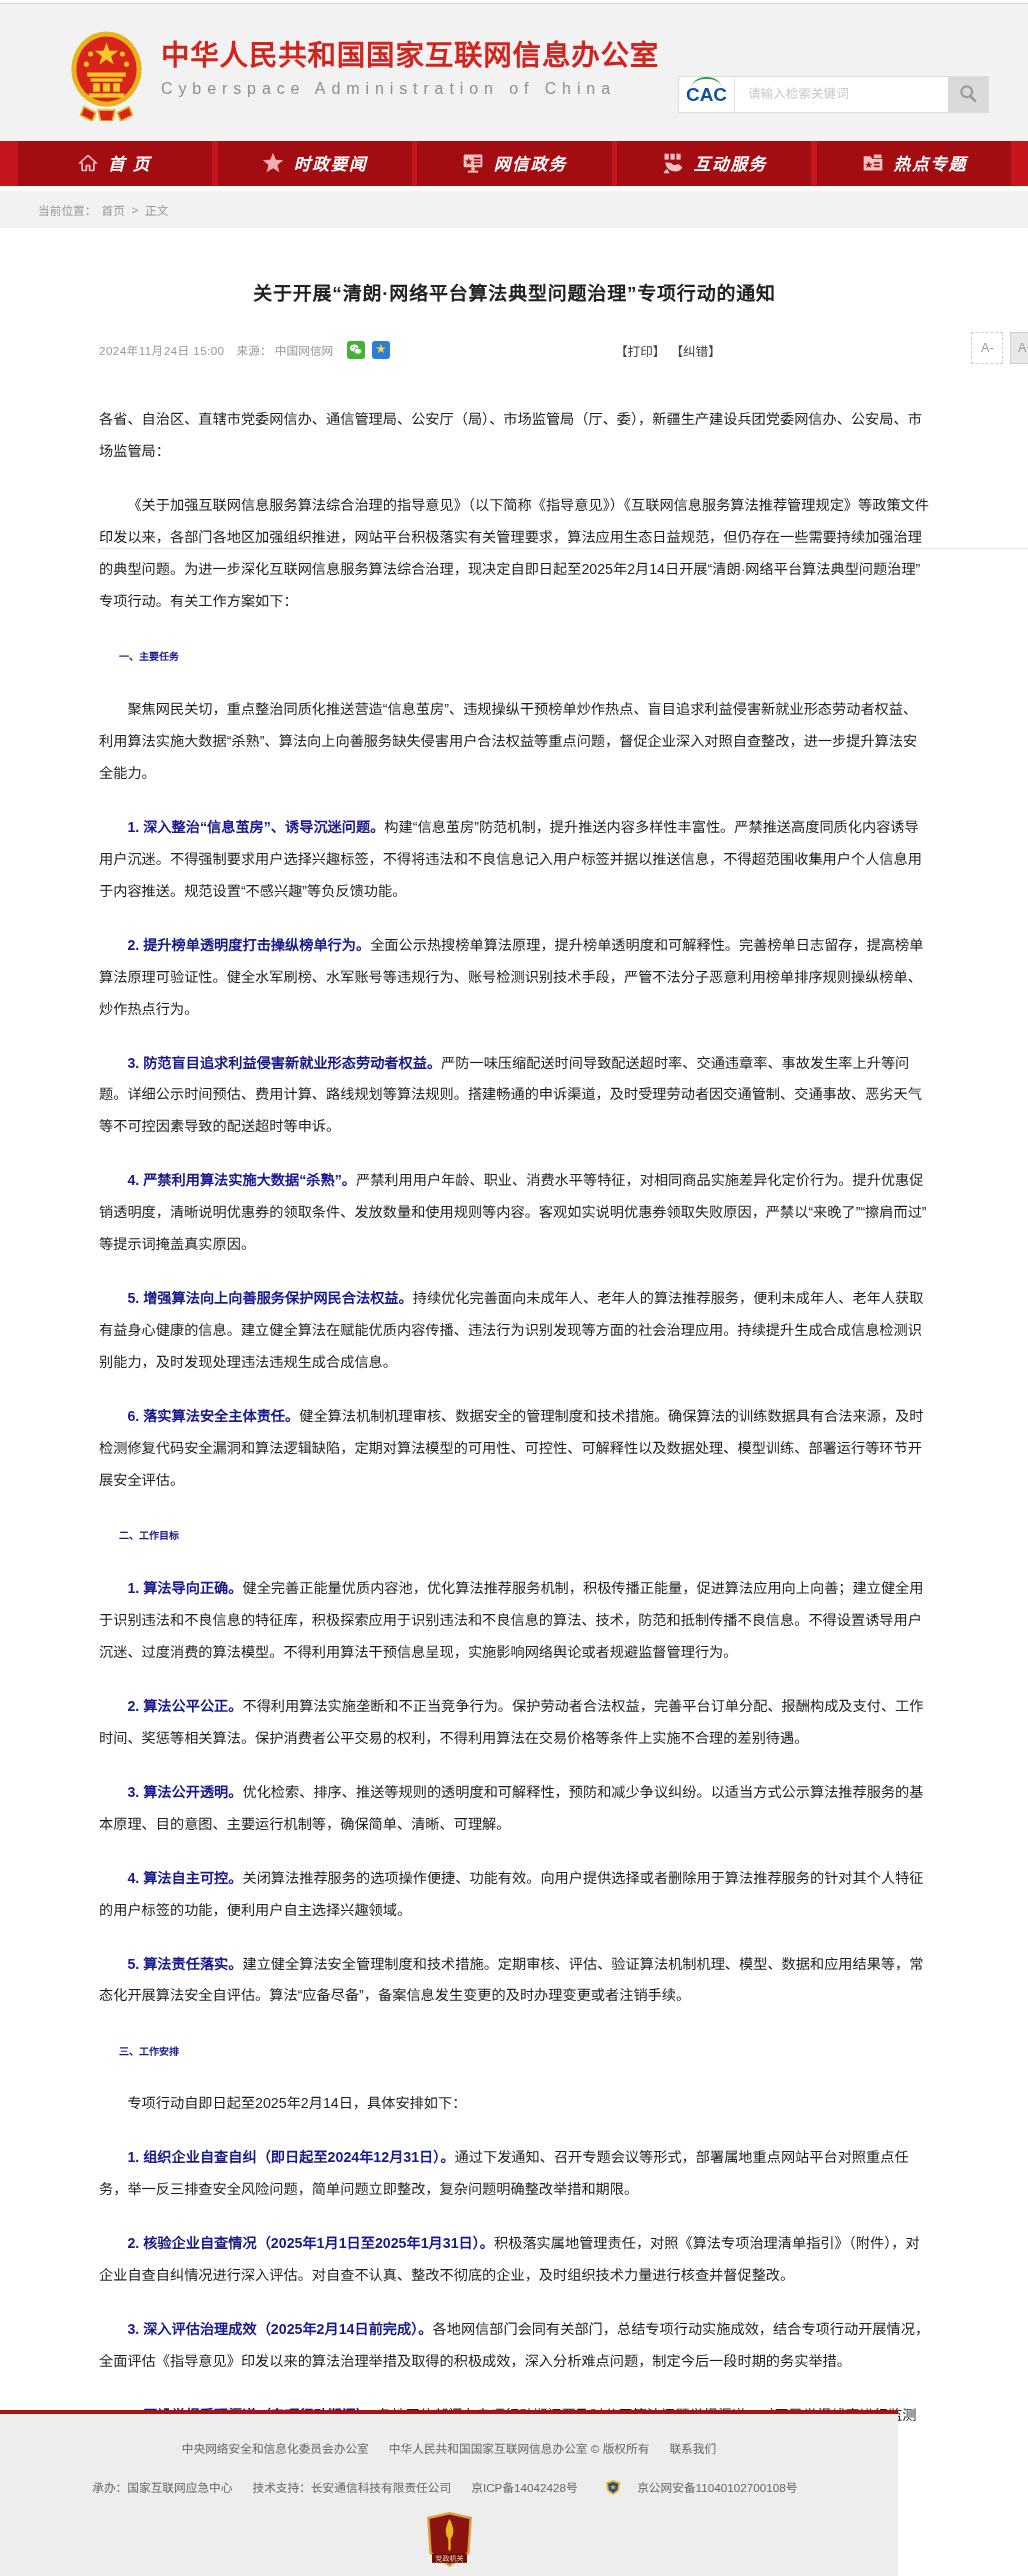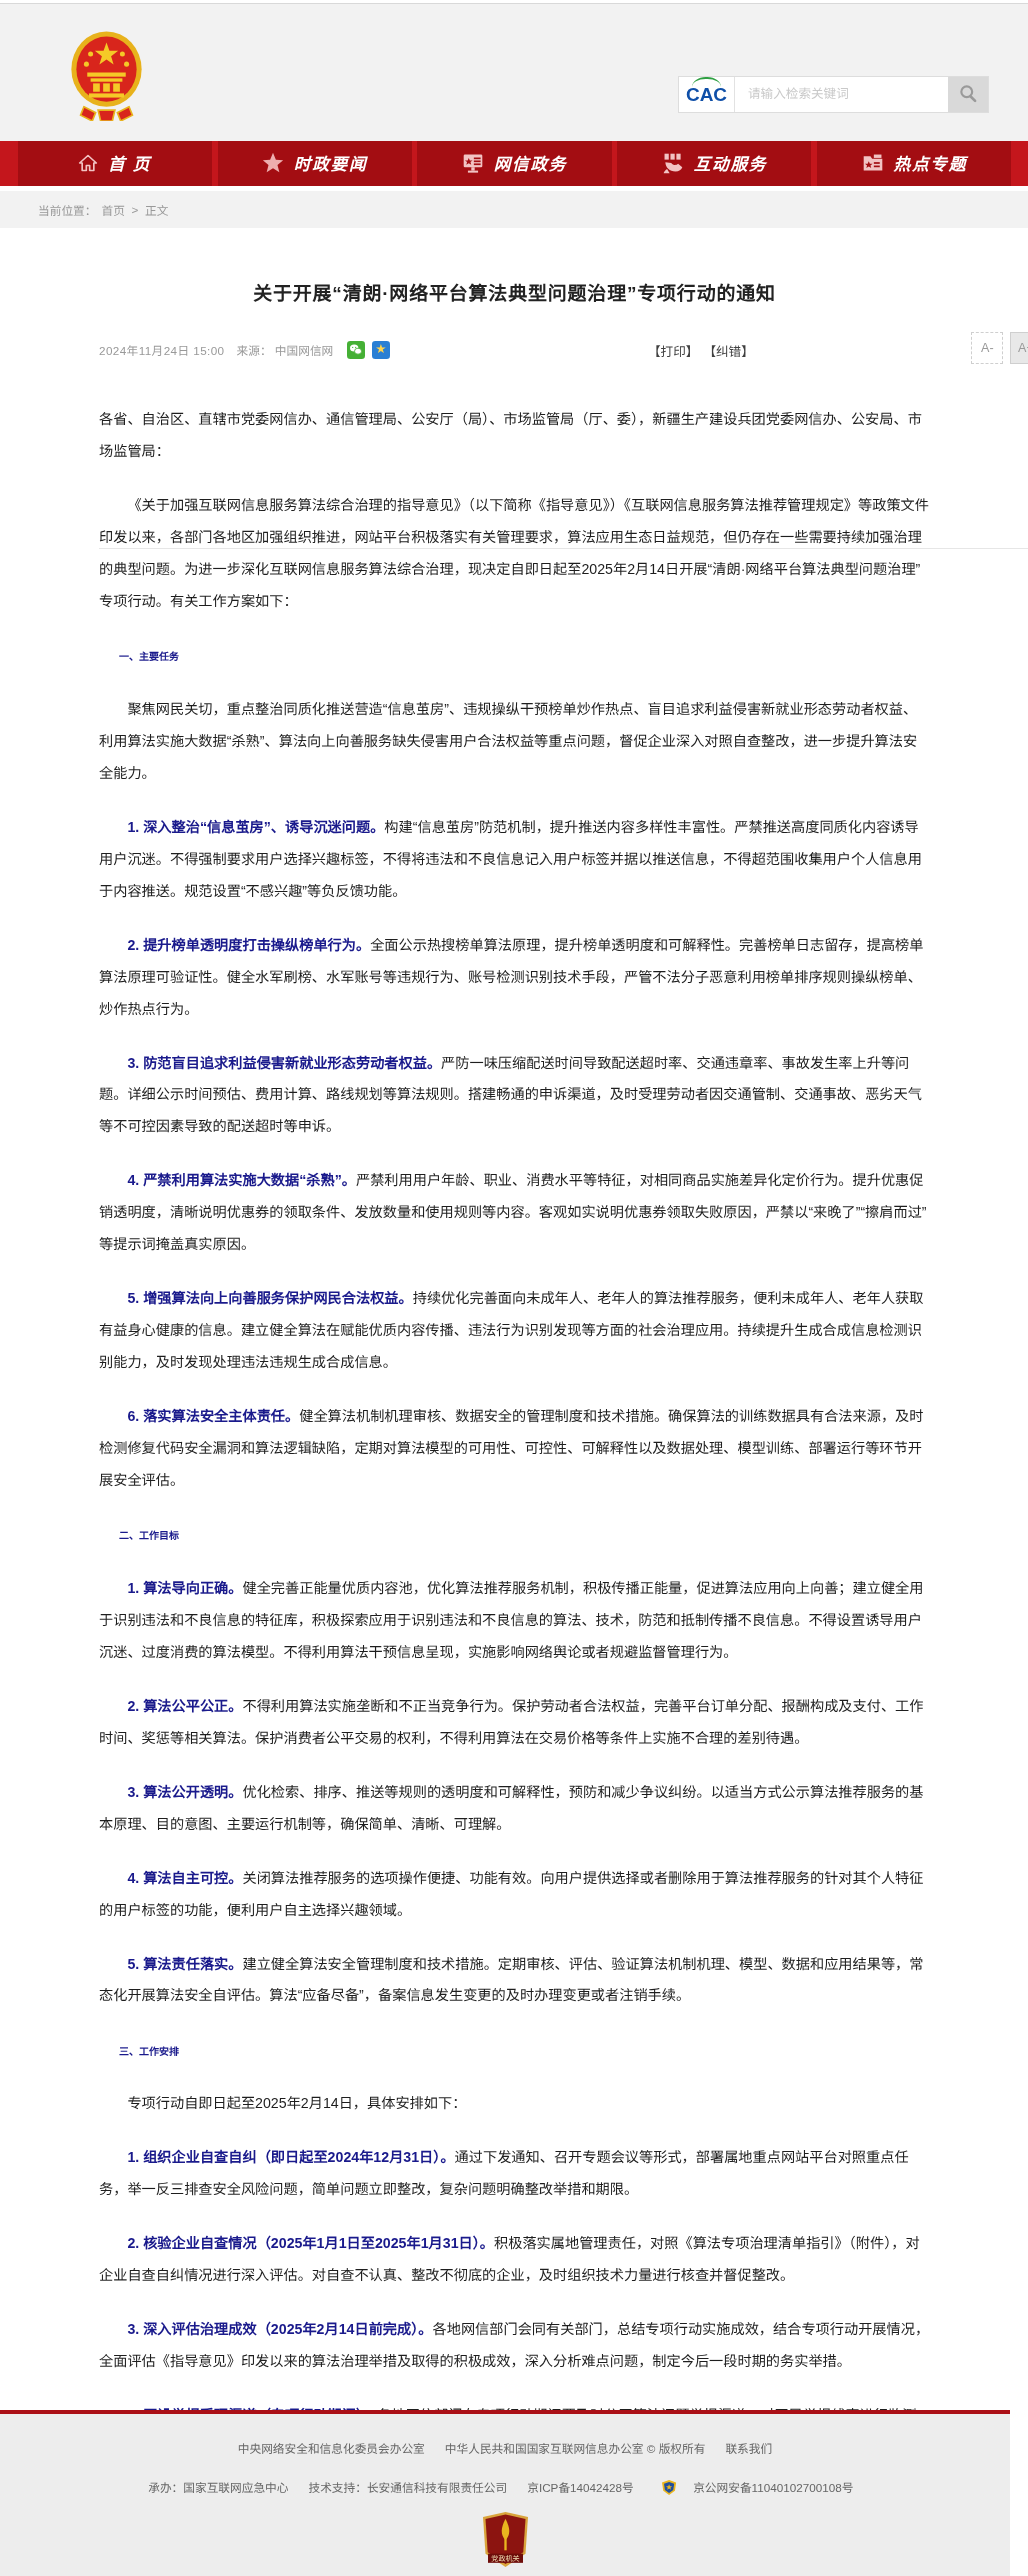--- a/index.html
+++ b/index.html
@@ -47,37 +47,37 @@
     color:#222;letter-spacing:0.8px;}
   .meta-row{margin-top:32px;display:flex;align-items:center;position:relative;height:25px;
     font-size:11.7px;color:#999;}
   .meta-date{letter-spacing:0.4px;}
   .meta-source{margin-left:12px;text-align:right;}
   .share-icons{display:flex;gap:6.7px;margin-left:13.4px;}
   .share-icon{width:18.4px;height:18.4px;border-radius:3.3px;display:flex;align-items:center;
     justify-content:center;cursor:pointer;}
   .share-wechat{background:#45b035;}
   .share-qzone{background:#2a7fd4;color:#ffd34d;font-size:12.6px;line-height:1;}
-  .print-group{position:absolute;left:549px;top:3.3px;color:#3f3f3f;font-size:12.6px;display:flex;gap:5px;}
+  .print-group{position:absolute;left:516px;top:3.3px;color:#3f3f3f;font-size:12.6px;display:flex;gap:5px;}
   .print-group span{cursor:pointer;}
   .font-btns{position:absolute;right:-112px;top:-5px;display:flex;gap:6.7px;}
   .font-btn{width:32px;height:32px;box-sizing:border-box;font-size:12.6px;color:#9a9a9a;
     display:flex;align-items:center;justify-content:center;cursor:pointer;background:#fff;}
   .font-smaller{border:1.7px dashed #cfcfcf;}
   .font-larger{border:0.8px solid #cfcfcf;background:#e8e8e8;}
   .meta-divider{position:absolute;left:0;top:211px;width:1029px;height:0;
     border-bottom:0.8px solid #e6e6e6;}
   .article-body{margin-top:42px;font-size:14.2px;color:#1e1e1e;line-height:2.25;}
   .article-body p{margin:0 0 22px 0;}
   .salutation{text-indent:0;}
   .para{text-indent:2em;}
   .sec-heading{color:#1a1a8c;font-weight:bold;font-size:10px;text-indent:2em;margin:28.5px 0 25px 0 !important;}
   .lead{color:#1a1a8c;font-weight:bold;}
   
-  .site-footer{position:absolute;left:0;bottom:0;width:1010px;height:166px;background:#ededed;
+  .site-footer{position:absolute;left:0;bottom:0;width:898px;height:166px;background:#ededed;
     border-top:4.2px solid #ab1016;box-sizing:border-box;text-align:center;}
   .footer-line{font-size:11.7px;color:#666;margin-top:22px;}
   .footer-line:first-of-type{margin-top:25px;}
   .footer-line span{margin:0 8.4px;}
   .footer-line .linkish{cursor:pointer;}
   .police-icon{display:inline-block;vertical-align:-3.3px;margin-right:3.3px;}
   .gov-badge{width:45px;height:55px;margin:15px auto 0;position:relative;cursor:pointer;}
 </style>
 </head>
 <body>
@@ -97,20 +97,24 @@
       <rect x="24" y="52" width="46" height="5" fill="#f5c927"></rect>
       <rect x="28" y="59" width="38" height="4" fill="#f5c927"></rect>
       <rect x="31" y="65" width="8" height="10" fill="#f5c927"></rect>
       <rect x="43" y="65" width="8" height="10" fill="#f5c927"></rect>
       <rect x="55" y="65" width="8" height="10" fill="#f5c927"></rect>
       <rect x="26" y="77" width="42" height="5" fill="#f5c927"></rect>
       <path d="M20 93 L34 100 L30 110 L16 103 Z" fill="#d8251c" stroke="#e8b21c" stroke-width="2"></path>
       <path d="M74 93 L60 100 L64 110 L78 103 Z" fill="#d8251c" stroke="#e8b21c" stroke-width="2"></path>
       <path d="M37 97 L57 97 L54 110 L40 110 Z" fill="#d8251c" stroke="#e8b21c" stroke-width="2"></path>
     </svg>
+  </div>
+  <div class="brand">
+    <div class="brand-cn">中华人民共和国国家互联网信息办公室</div>
+    <div class="brand-en">Cyberspace Administration of China</div>
   </div>
   <div class="search-box">
     <div class="cac-logo">
       <span class="cac-arc"></span>
       <span>CAC</span>
     </div>
     <input class="search-input" type="text" placeholder="请输入检索关键词" style="">
     <button class="search-btn">
       <span>
         <svg width="20" height="20" viewBox="0 0 24 24">

